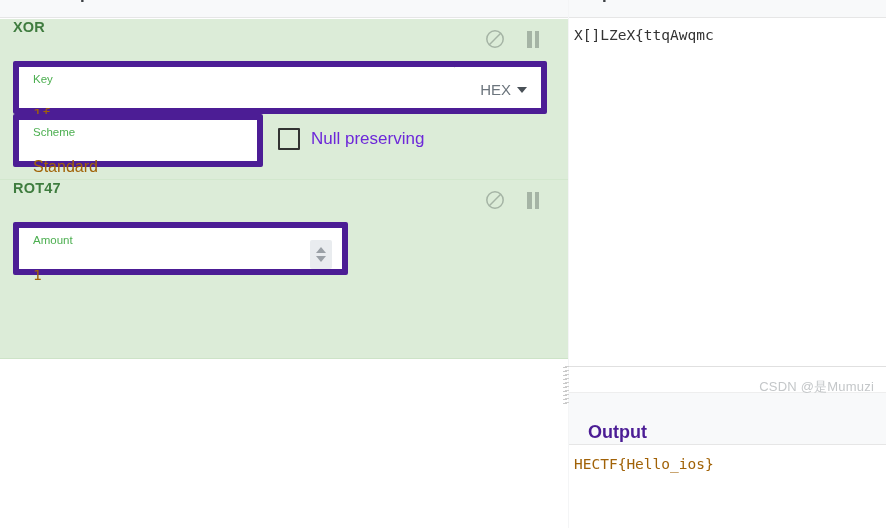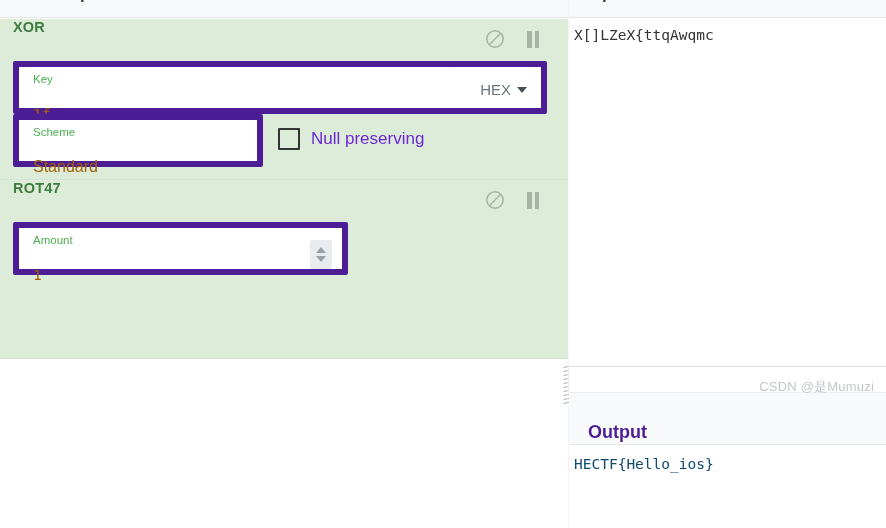--- a/index.html
+++ b/index.html
@@ -364,21 +364,21 @@
     font-weight: bold;
     color: #4c1d95;
   }
   #output-text {
     position: absolute;
     left: 5px;
     top: 75px;
     right: 6px;
     font-family: "DejaVu Sans Mono", "Liberation Mono", monospace;
     font-size: 14.5px;
-    color: #0c4a6e;
+    color: #a16207;
     line-height: 21px;
     white-space: pre-wrap;
     word-break: break-all;
   }
 
   
   #io-grip {
     position: absolute;
     left: -4px;
     top: -13px;

